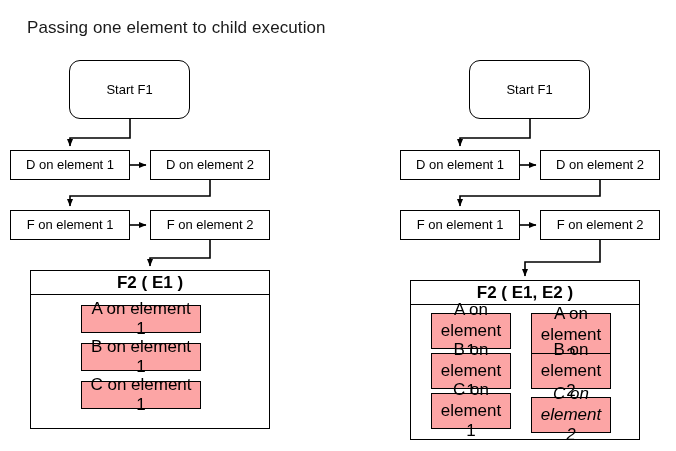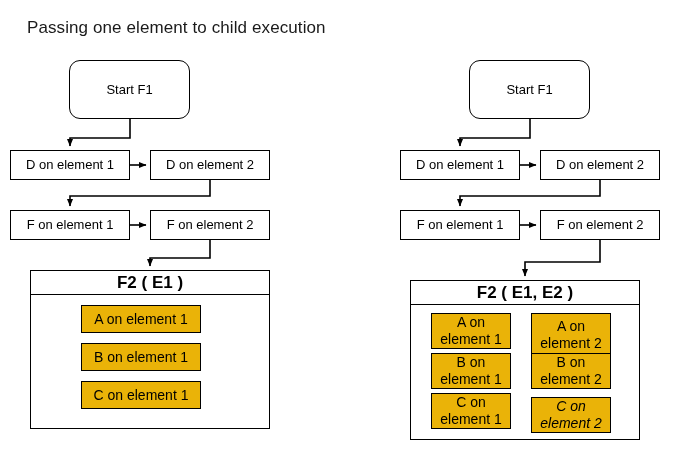--- a/index.html
+++ b/index.html
@@ -29,23 +29,23 @@
     border:1.6px solid #000000;background:#ffffff;
   }
   .group-header{
     position:absolute;left:0;top:0;right:0;
     box-sizing:border-box;border-bottom:1.6px solid #000000;
     display:flex;align-items:center;justify-content:center;
     font-size:17px;font-weight:bold;color:#000000;
   }
   .inner-node{
     position:absolute;box-sizing:border-box;
-    border:1.6px solid #000000;background:#eab308;
+    border:1.6px solid #000000;background:#fca5a5;
     display:flex;align-items:center;justify-content:center;
-    font-size:14px;color:#000000;text-align:center;line-height:1.2;
+    font-size:17px;color:#000000;text-align:center;line-height:1.2;
     padding:0 3px;
   }
 </style>
 </head>
 <body>
 
 <div class="canvas">
 
   <svg class="svg-layer" viewBox="0 0 676 451" width="676" height="451" xmlns="http://www.w3.org/2000/svg">
     <defs>

